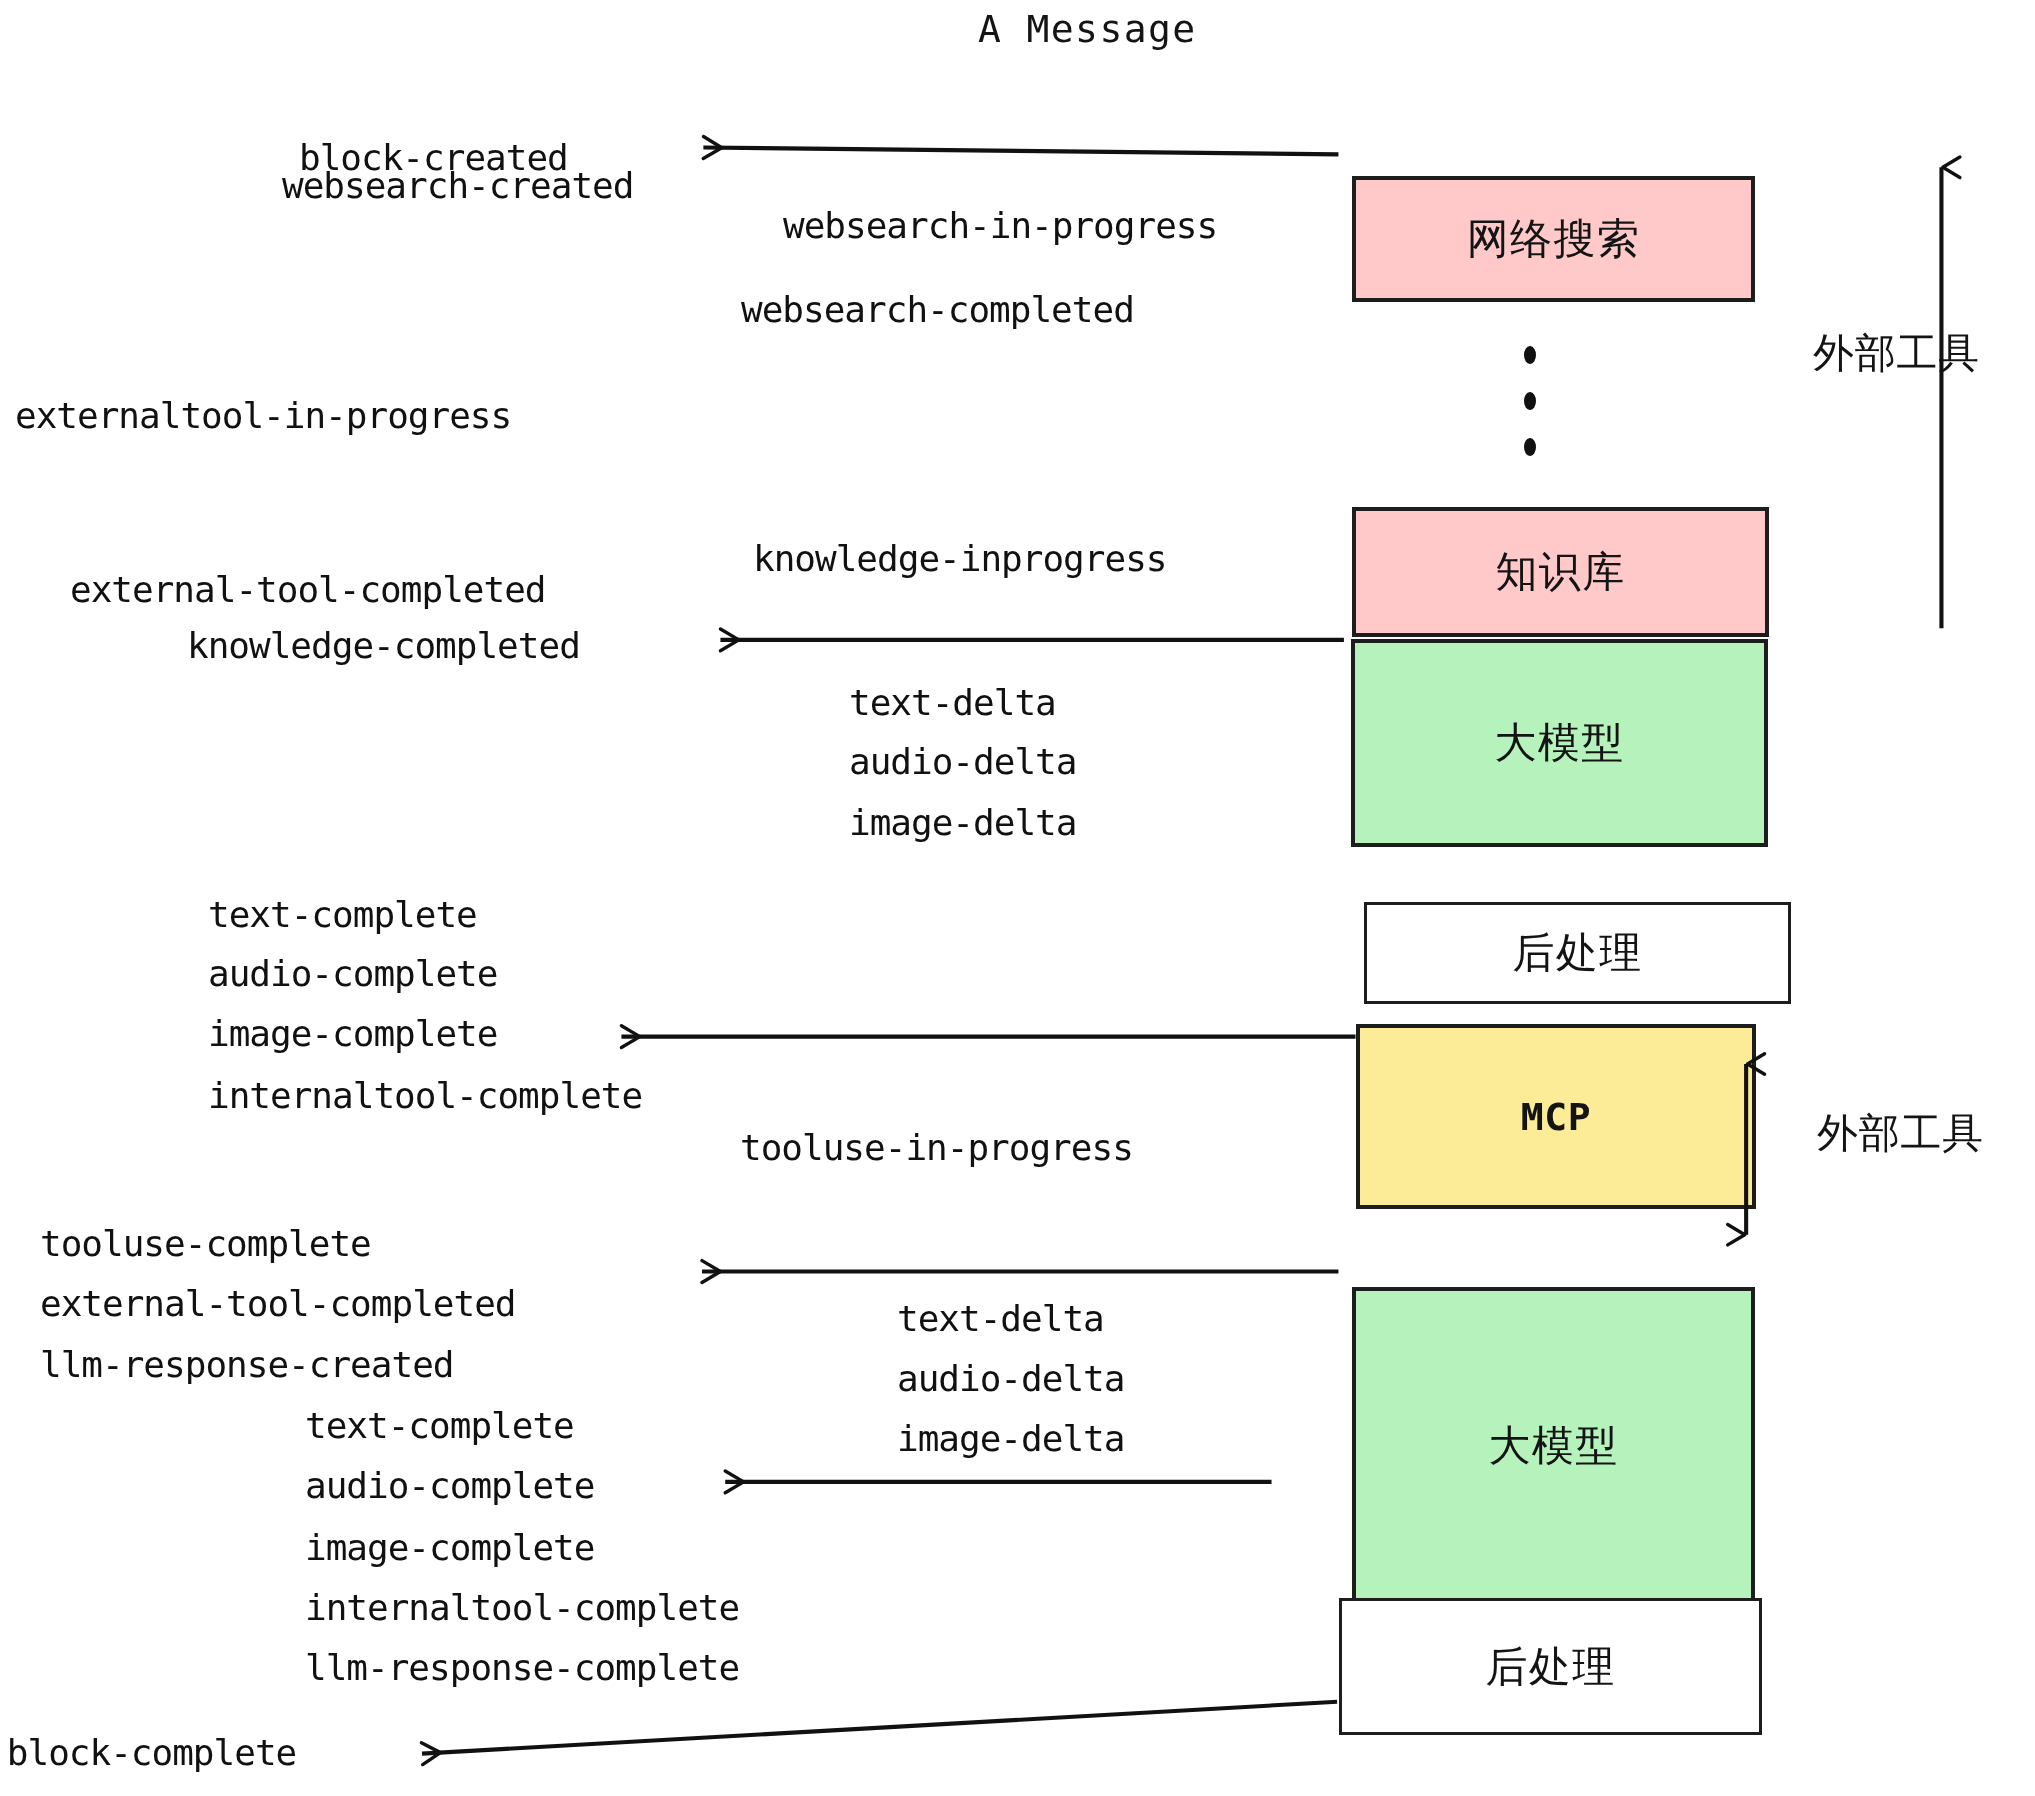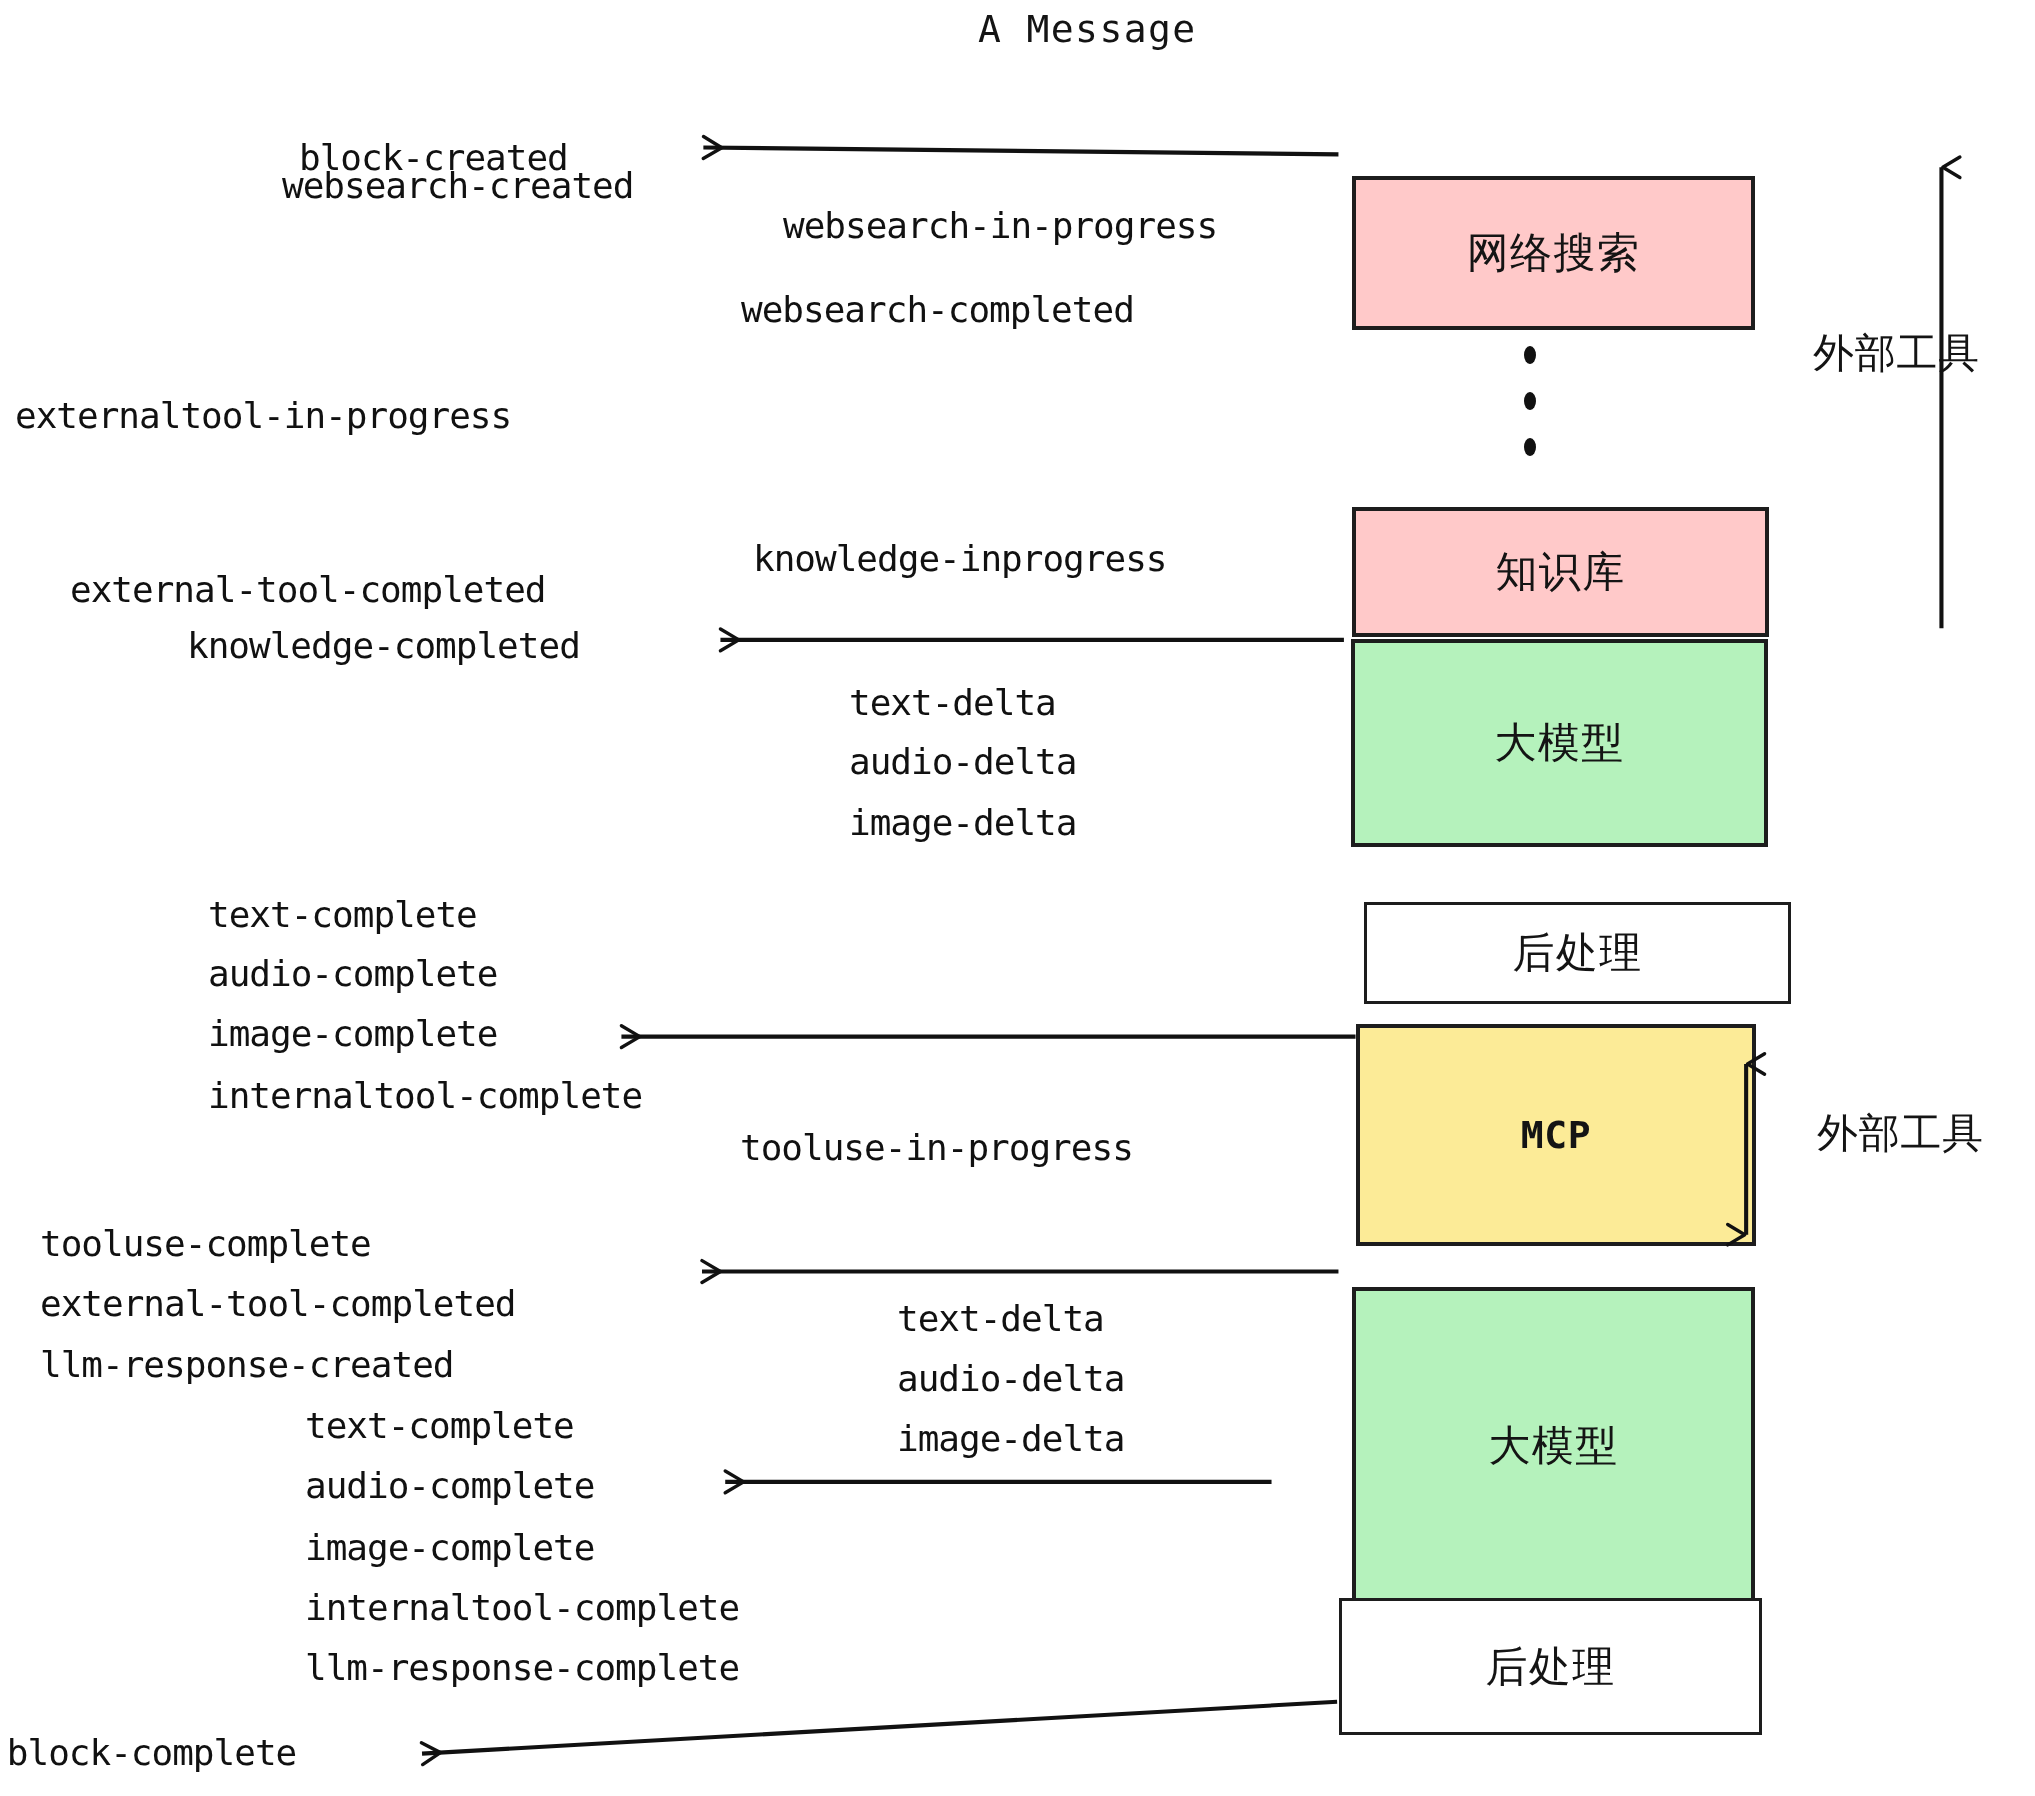--- a/index.html
+++ b/index.html
@@ -80,37 +80,37 @@
     border-radius:50%;
   }
 </style>
 </head>
 <body>
 
 <div id="stage">
 
   <div id="title" style="left:978px; top:6.8px;">A Message</div>
 
-  <div class="box" style="left:1352px; top:176px; width:403px; height:154px; background:#FFC9C9;">
+  <div class="box" style="left:1352px; top:176px; width:403px; height:126px; background:#FFC9C9;">
     <span class="box-label">网络搜索</span>
   </div>
 
   <div class="box" style="left:1352px; top:507px; width:417px; height:130px; background:#FFC9C9;">
     <span class="box-label">知识库</span>
   </div>
 
   <div class="box" style="left:1351px; top:639px; width:417px; height:208px; background:#B5F2BC;">
     <span class="box-label">大模型</span>
   </div>
 
   <div class="box" style="left:1364px; top:902px; width:427px; height:102px; background:#FFFFFF; border-width:3.4px;">
     <span class="box-label">后处理</span>
   </div>
 
-  <div class="box mcp" style="left:1356px; top:1024px; width:400px; height:222px; background:#FCEB97;">
+  <div class="box mcp" style="left:1356px; top:1024px; width:400px; height:185px; background:#FCEB97;">
     <span class="box-label">MCP</span>
   </div>
 
   <div class="box" style="left:1352px; top:1287px; width:403px; height:318px; background:#B5F2BC;">
     <span class="box-label">大模型</span>
   </div>
 
   <div class="box" style="left:1339px; top:1598px; width:423px; height:137px; background:#FFFFFF; border-width:3.4px;">
     <span class="box-label">后处理</span>
   </div>

